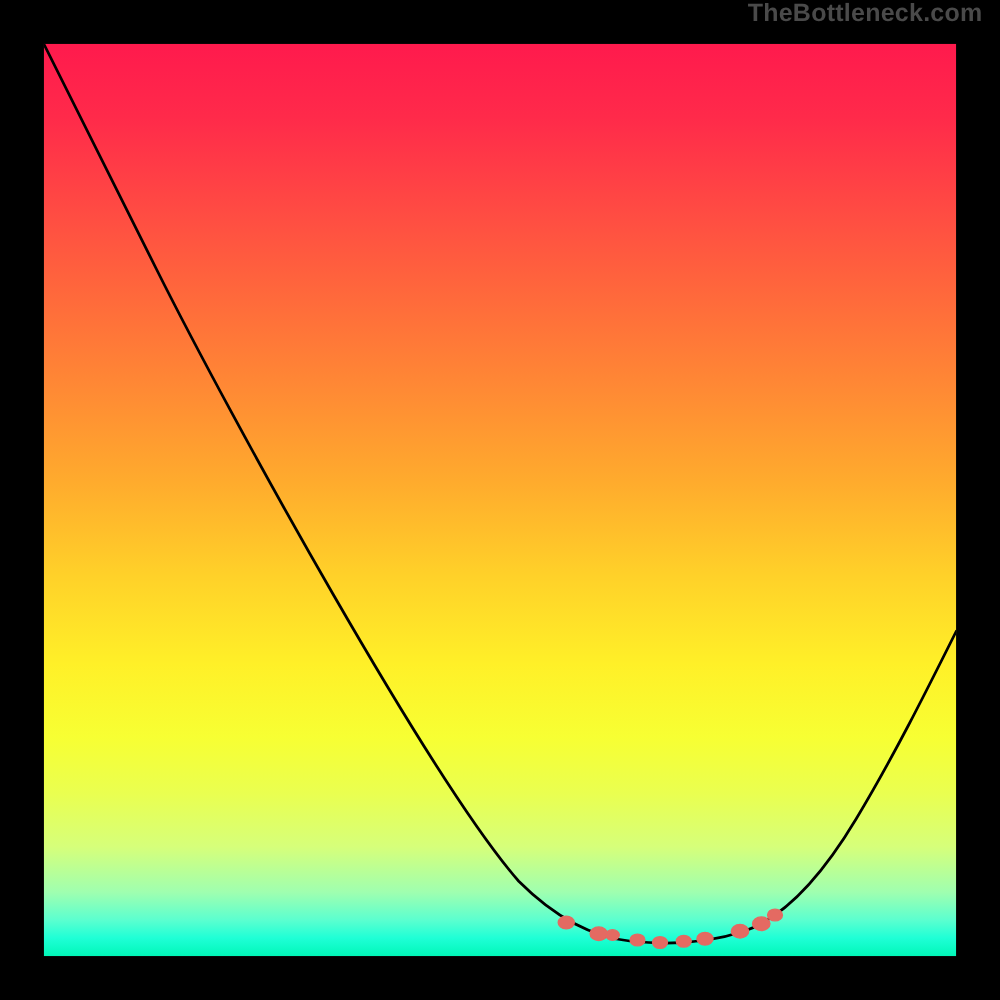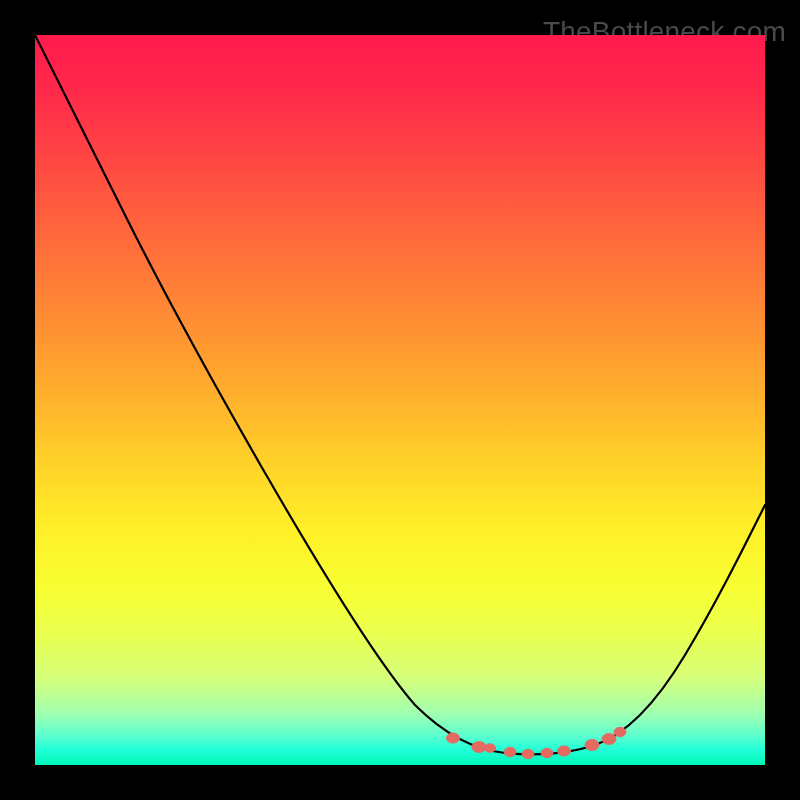--- a/index.html
+++ b/index.html
@@ -5,25 +5,25 @@
   * { margin: 0; padding: 0; box-sizing: border-box; }
   html, body { width: 800px; height: 800px; overflow: hidden; background: #000; }
   .frame {
     position: relative;
     width: 800px;
     height: 800px;
     background: #000;
   }
   .watermark {
     position: absolute;
-    top: 16px;
+    top: 0;
     right: 14px;
     font-family: Arial, Helvetica, sans-serif;
-    font-size: 28px;
-    font-weight: 400;
+    font-size: 20px;
+    font-weight: 700;
     color: #4a4a4a;
     letter-spacing: 0.2px;
   }
   .plot {
     position: absolute;
     left: 35px;
     top: 35px;
     width: 730px;
     height: 730px;
     overflow: hidden;

